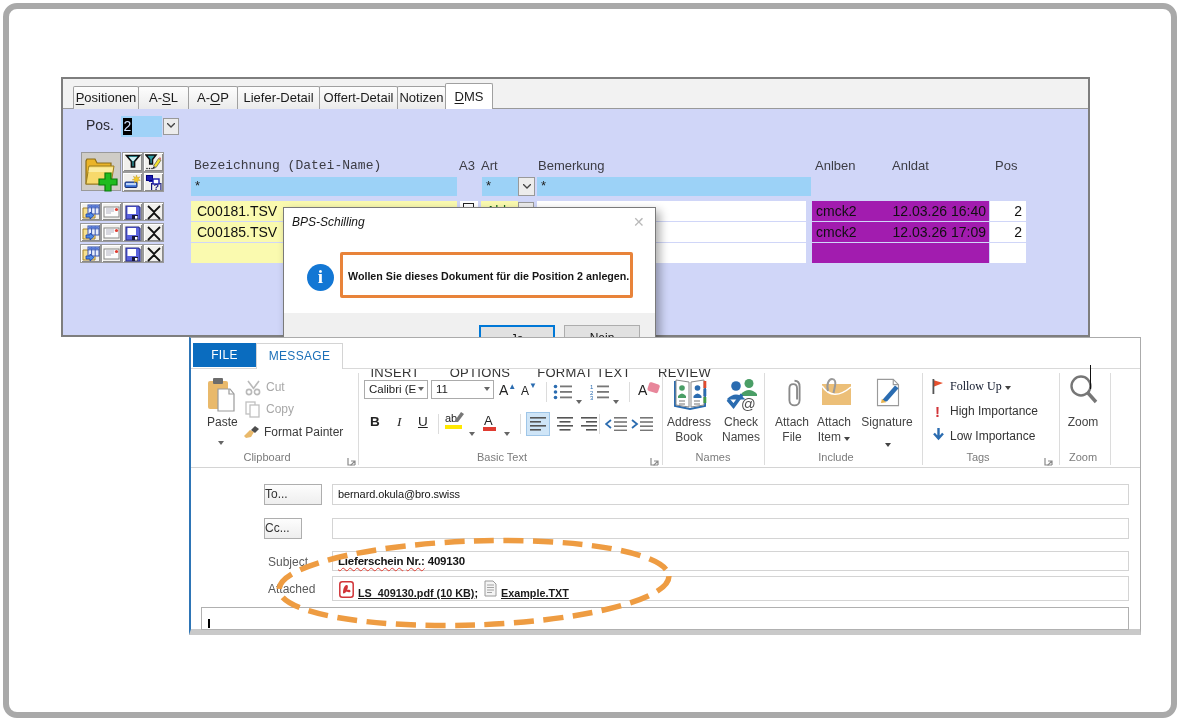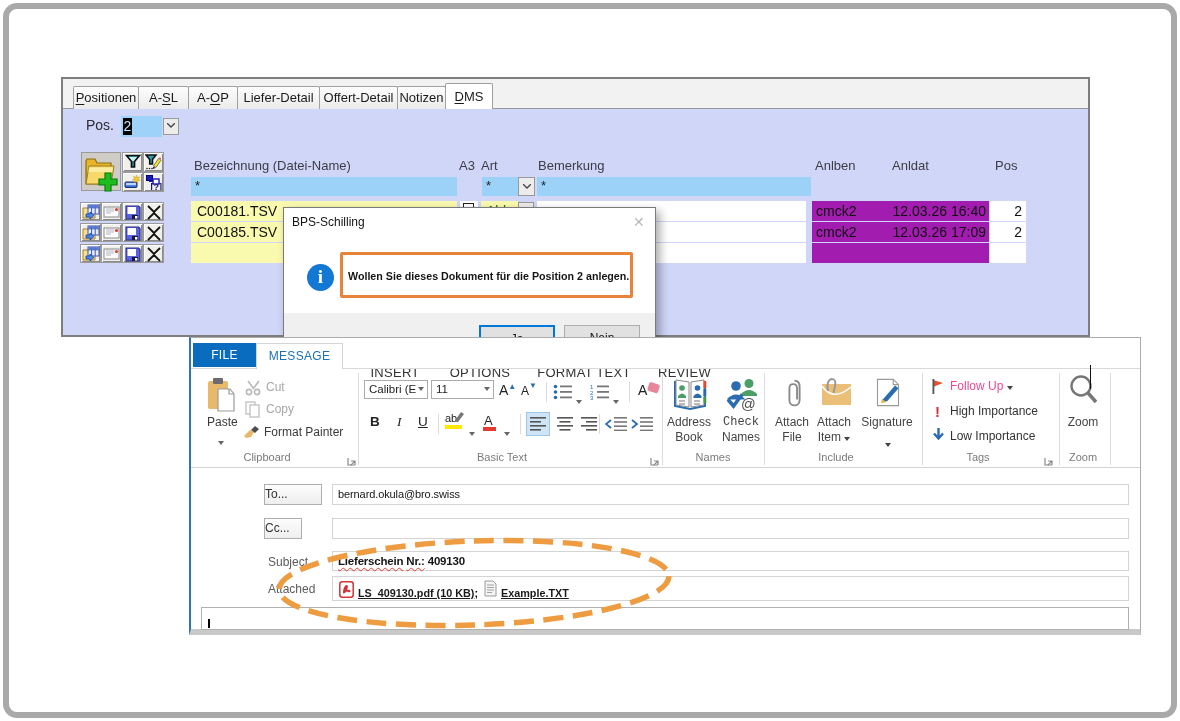--- a/index.html
+++ b/index.html
@@ -25,21 +25,21 @@
 
 .ghead{top:158px;font-size:13px;color:#3c3c44;}
 .gcell{box-sizing:border-box;font-size:14px;color:#101010;line-height:20px;white-space:nowrap;overflow:hidden;}
 .fblue{background:#9cd2f7;top:177px;height:19px;line-height:18px;font-size:13px;color:#222;}
 .yel{background:#fafaaf;}
 .wht{background:#fff;}
 .gry{background:#a21caf;}
 
 .dlg{left:283px;top:207px;width:373px;height:131px;background:#fff;border:1px solid #7a7a7a;box-sizing:border-box;
  box-shadow:4px 4px 9px rgba(0,0,0,0.33);z-index:10;}
-.dlgtitle{left:8px;top:7px;font-size:12px;color:#151515;}
+.dlgtitle{left:8px;top:7px;font-size:12px;color:#151515;font-style:italic;}
 .dlgx{left:349px;top:6px;font-size:14px;color:#b9b9b9;}
 .dlgfoot{left:0;bottom:0;width:100%;height:24px;background:#f0f0f0;}
 .dbtn{top:117px;width:76px;height:24px;box-sizing:border-box;background:#e1e1e1;border:1px solid #adadad;
  font-size:12px;text-align:center;color:#111;padding-top:5px;z-index:11;}
 .obox{left:56px;top:44px;width:293px;height:46px;border:3px solid #e8833a;border-radius:2px;box-sizing:border-box;}
 .dmsg{left:64px;top:62px;font-size:10.7px;font-weight:600;color:#151515;white-space:nowrap;}
 .iicon{left:23px;top:56px;width:27px;height:27px;border-radius:50%;background:#1377d4;color:#fff;
  font-size:19px;text-align:center;line-height:26px;font-weight:bold;font-family:"Liberation Serif",serif;}
 
 .ol{left:189px;top:337px;width:952px;height:298px;background:#fff;box-sizing:border-box;
@@ -80,21 +80,21 @@
 <div class="a tab act" style="left:445px;width:48px;"><span class="u">D</span>MS</div>
 <div class="a poslbl">Pos.</div>
 <div class="a poscombo"></div>
 <div class="a possel">2</div>
 <div class="a posbtn">
     <svg width="8" height="5">
       <path d="M0 0 L4 4 L8 0" stroke="#444" stroke-width="1.3" fill="none"></path>
     </svg>
   </div>
 
-<div class="a ghead" style="left:194px;">Bezeichnung (Datei-Name)</div>
+<div class="a ghead" style="left:194px;font-family:Liberation Mono, monospace;">Bezeichnung (Datei-Name)</div>
 <div class="a ghead" style="left:459px;">A3</div>
 <div class="a ghead" style="left:481px;">Art</div>
 <div class="a ghead" style="left:538px;">Bemerkung</div>
 <div class="a ghead" style="left:815px;">Anlben</div>
 <div class="a ghead" style="left:892px;">Anldat</div>
 <div class="a ghead" style="left:995px;">Pos</div>
 
 <div class="a gcell fblue" style="left:191px;width:266px;padding-left:4px;">*</div>
 <div class="a gcell fblue" style="left:482px;width:36px;padding-left:4px;">*</div>
 <div class="a posbtn" style="left:518px;top:177px;width:17px;height:19px;">
@@ -413,21 +413,21 @@
   <div class="btxtc" style="left:453px;top:77px;">Address</div>
   <div class="btxtc" style="left:453px;top:92px;">Book</div>
   <svg class="a" style="left:534px;top:40px;" width="33" height="33" viewBox="0 0 33 33">
     <circle cx="24" cy="5.5" r="4.5" fill="#4a9e66"></circle>
       <path d="M16 16 Q24 8 32 16 L32 18 L16 18 Z" fill="#4a9e66"></path>
     <circle cx="11" cy="8" r="4.8" fill="#2b6cb0"></circle>
       <path d="M2 21 Q11 12 20 21 L20 21.5 L2 21.5 Z" fill="#2b6cb0"></path>
     <path d="M3 21.5 L8.5 28 L17 16.5" fill="none" stroke="#2b6cb0" stroke-width="3.6"></path>
     <text x="16" y="31" font-size="14.5" fill="#4d4d4d" font-family="Liberation Sans">@</text>
   </svg>
-  <div class="btxtc" style="left:505px;top:77px;font-family:Liberation Mono, monospace;">Check</div>
+  <div class="btxtc" style="left:505px;top:77px;">Check</div>
   <div class="btxtc" style="left:505px;top:92px;">Names</div>
 
   <svg class="a" style="left:595px;top:39px;" width="17" height="33" viewBox="0 0 20 36">
     <path d="M10 3 C14 3 16 6 16 10 L16 26 C16 30 13 32 10 32 C7 32 4 30 4 26 L4 12 C4 9 6 7 8.5 7 C11 7 13 9 13 12 L13 25" fill="none" stroke="#8a8a8a" stroke-width="2.2"></path>
   </svg>
   <div class="btxtc" style="left:556px;top:77px;">Attach</div>
   <div class="btxtc" style="left:556px;top:92px;">File</div>
   <svg class="a" style="left:630px;top:40px;" width="31" height="28" viewBox="0 0 31 28">
     <rect x="1" y="6" width="29" height="21" fill="#ecbf78"></rect>
     <path d="M1 8 Q12 24 30 9" fill="none" stroke="#fff" stroke-width="1.6"></path>
@@ -441,21 +441,21 @@
     <path d="M10 24 L24 8 L28 11 L15 26 L9 27 Z" fill="#2b6cb0"></path>
     <path d="M8 28 L14 27 L9 23 Z" fill="#e8b34b"></path>
   </svg>
   <div class="btxtc" style="left:651px;top:77px;">Signature</div>
   <div class="a" style="left:694px;top:95px;"><span class="dar" style="border-top-color:#444;"></span></div>
 
   <svg class="a" style="left:741px;top:41px;" width="14" height="15" viewBox="0 0 14 15">
     <path d="M1 1 L11 4 L1 8 Z" fill="#e8502e"></path>
       <rect x="0.5" y="0" width="1.8" height="15" fill="#555"></rect>
   </svg>
-  <div class="btxt" style="left:759px;top:41px;color:#ec4899;">Follow Up <span class="dar" style="border-top-color:#444;"></span></div>
+  <div class="btxt" style="left:759px;top:41px;color:#0f172a;font-family:Liberation Serif, serif;">Follow Up <span class="dar" style="border-top-color:#444;"></span></div>
   <div class="btxt" style="left:744px;top:65px;color:#d13438;font-weight:bold;font-size:15px;">!</div>
   <div class="btxt" style="left:759px;top:66px;color:#333;">High Importance</div>
   <svg class="a" style="left:741px;top:90px;" width="13" height="14" viewBox="0 0 13 14">
     <path d="M6.5 0 L6.5 9 M2 5.5 L6.5 10.5 L11 5.5" fill="none" stroke="#2b6cb0" stroke-width="2.4"></path>
   </svg>
   <div class="btxt" style="left:759px;top:91px;color:#333;">Low Importance</div>
   <svg class="a" style="left:853px;top:119px;" width="10" height="10" viewBox="0 0 10 10">
     <path d="M1 1 L1 8 L8 8" fill="none" stroke="#8a8a8a" stroke-width="1.2"></path>
     <path d="M4 4 L8 4 L8 8 M8 4 L3.6 8.4" stroke="#8a8a8a" stroke-width="1.2" fill="none"></path>
   </svg>

